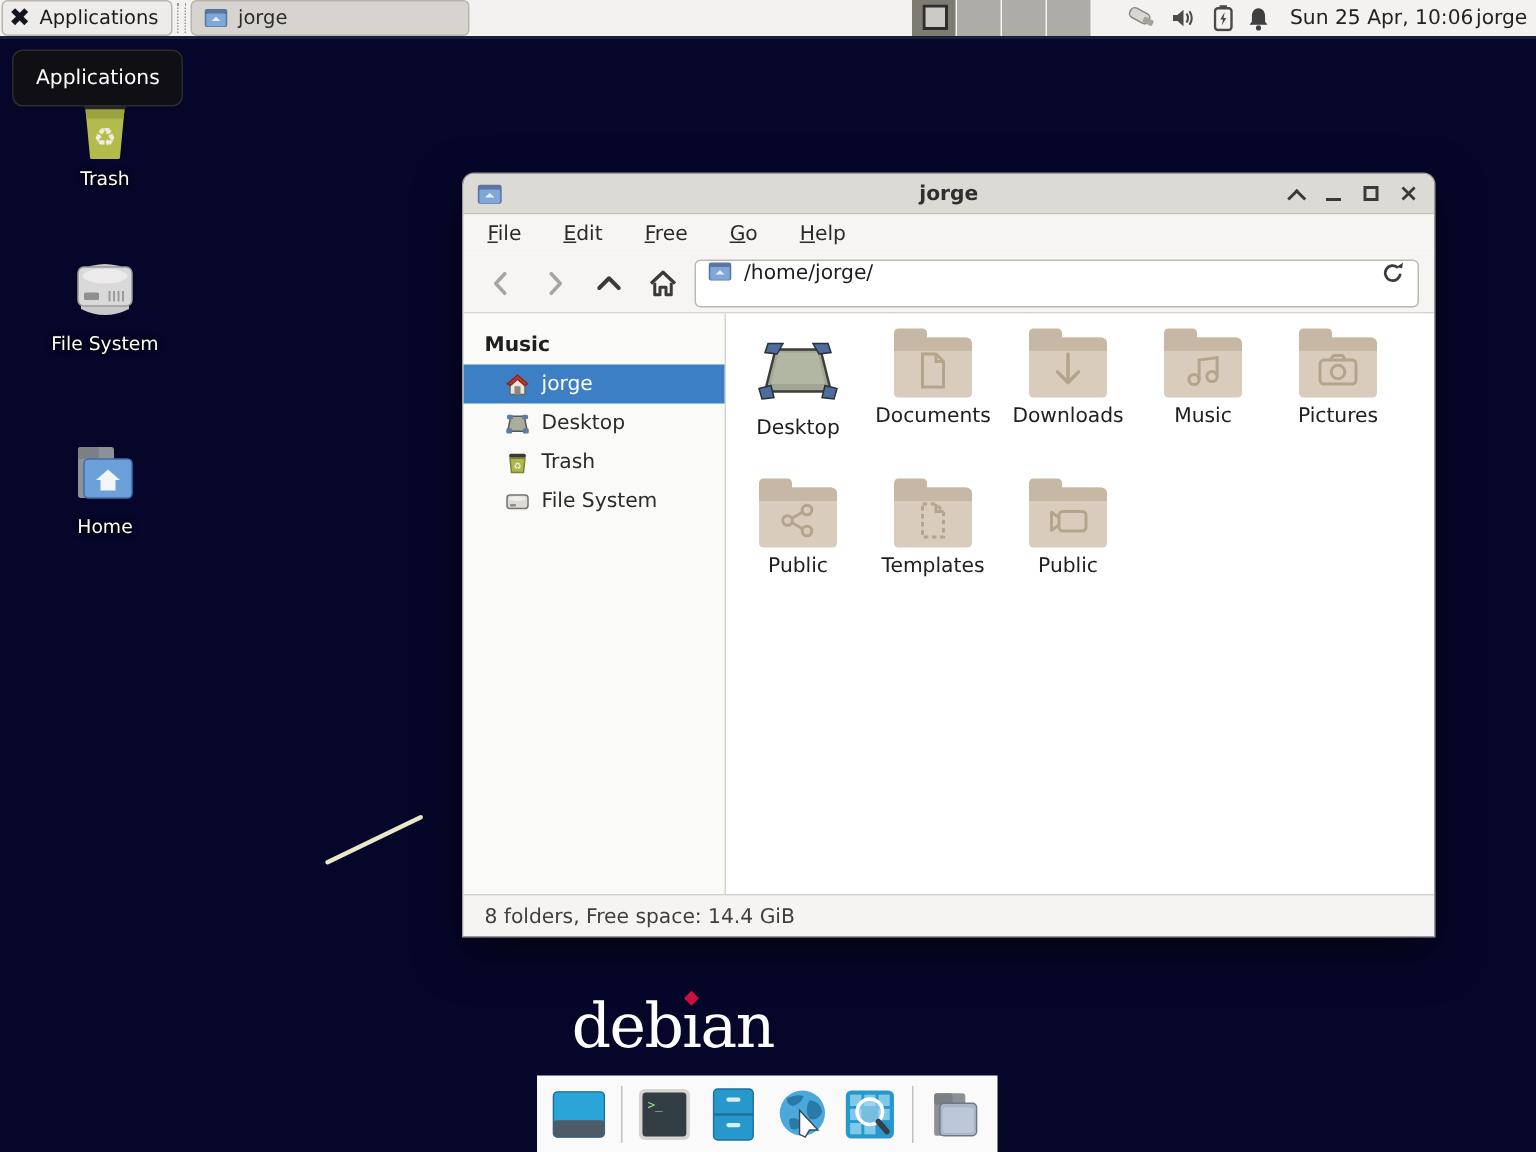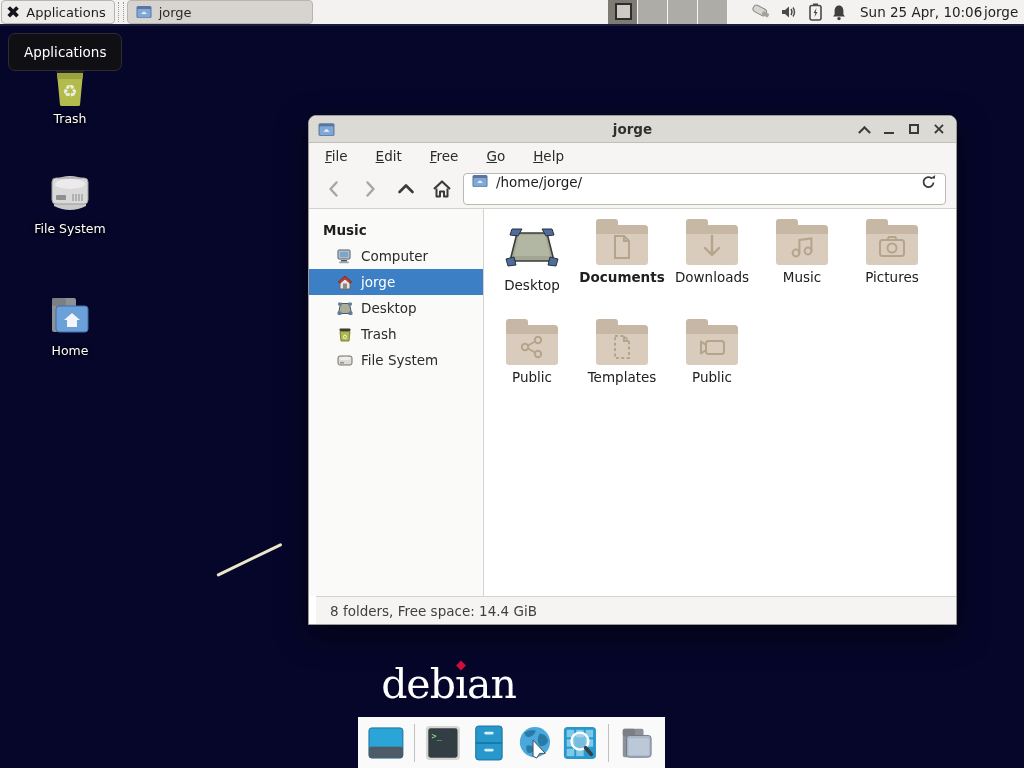--- a/index.html
+++ b/index.html
@@ -88,21 +88,21 @@
   
   .folder48 { position:relative; width:52px; height:40px; margin-top:8px !important; background:#d9ccbc;
               border-radius:2px 4px 3px 3px; }
   .folder48::before { content:""; position:absolute; left:0; top:-6px; width:22px; height:8px;
                       background:#c7b8a5; border-radius:3px 3px 0 0; }
   .folder48::after { content:""; position:absolute; left:0; top:0; width:100%; height:9px;
                      background:#c7b8a5; border-radius:0 4px 0 0; }
   .glyph { position:absolute; left:50%; top:55%; transform:translate(-50%,-50%); z-index:2; }
 
   .statusbar { height:28px; background:#f5f4f2; border-top:1px solid #d6d3ce; display:flex; align-items:center;
-               padding-left:14px; font-size:13.5px; color:#3f3f3f;margin-left:7px; }
+               padding-left:14px; font-size:13.5px; color:#3f3f3f; }
 </style>
 </head>
 <body>
 
 <div id="screen">
 
   <div class="panel">
     <div class="apps-btn">
       <span class="apps-x">✖</span>
       <span class="apps-label">Applications</span>
@@ -254,29 +254,20 @@
           <polygon points="10.8,4.5 15,4.5 15,0.8" fill="#3a3a3a" transform="rotate(8 13 3)"></polygon>
         </svg>
       </div>
     </div>
 
     <div class="win-body">
 
       <div class="sidebar">
         <div class="side-header">Music</div>
 
-        <div class="side-item">
-          <svg width="16" height="15" viewBox="0 0 16 15">
-            <rect x="1" y="1" width="12" height="9" rx="1" fill="#cfd6da" stroke="#4a5560"></rect>
-            <rect x="2.5" y="2.5" width="9" height="6" fill="#7da6c8"></rect>
-            <rect x="4" y="11" width="6" height="1.6" fill="#4a5560"></rect>
-            <rect x="2" y="12.6" width="10" height="1.6" rx="0.8" fill="#9aa4ac"></rect>
-          </svg>
-          <span>Computer</span>
-        </div>
 
         <div class="side-item selected">
           <svg width="16" height="15" viewBox="0 0 16 15">
             <path d="M1 7 L8 1 L15 7 L13 7 L13 14 L3 14 L3 7 Z" fill="#e8e4de" stroke="#6a6660"></path>
             <path d="M1.5 6.8 L8 1.2 L14.5 6.8 L12.8 8 L8 3.8 L3.2 8 Z" fill="#c43b3b" stroke="#8c2525"></path>
             <rect x="6" y="8.5" width="4" height="5.5" fill="#8c8880"></rect>
           </svg>
           <span>jorge</span>
         </div>
 
@@ -318,21 +309,21 @@
             <path d="M13 10 L43 10 L50 38 L6 38 Z" fill="#a2a795" stroke="#3c3e36" stroke-width="1.6"></path>
             <path d="M15 12 L41 12 L46 33 L10 33 Z" fill="#b2b7a4"></path>
             <path d="M8 6 L18 6 L14 13 L6 12 Z" fill="#4e6d9c" stroke="#27303c"></path>
             <path d="M38 6 L48 6 L50 12 L42 13 Z" fill="#4e6d9c" stroke="#27303c"></path>
             <path d="M2 36 L10 34 L12 42 L4 43 Z" fill="#4e6d9c" stroke="#27303c"></path>
             <path d="M46 34 L54 36 L52 43 L44 42 Z" fill="#4e6d9c" stroke="#27303c"></path>
           </svg>
           <div class="flbl">Desktop</div>
         </div>
 
-        <div class="file-item" style="left:93px; top:8px;font-weight:bold;">
+        <div class="file-item" style="left:93px; top:8px;">
           <div class="fic folder48">
             <svg class="glyph" width="22" height="26" viewBox="0 0 22 26">
               <path d="M4 2 L13 2 L18 7 L18 24 L4 24 Z" fill="none" stroke="#b5a48c" stroke-width="2"></path>
               <path d="M13 2 L13 7 L18 7" fill="none" stroke="#b5a48c" stroke-width="2"></path>
             </svg>
           </div>
           <div class="flbl">Documents</div>
         </div>
 
         <div class="file-item" style="left:183px; top:8px;">

